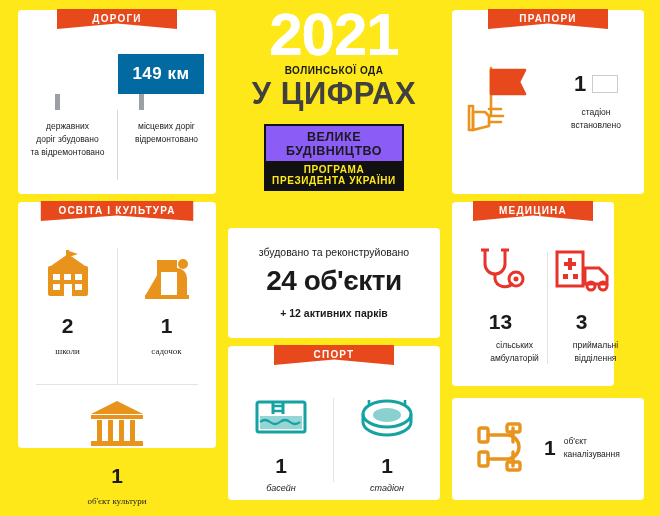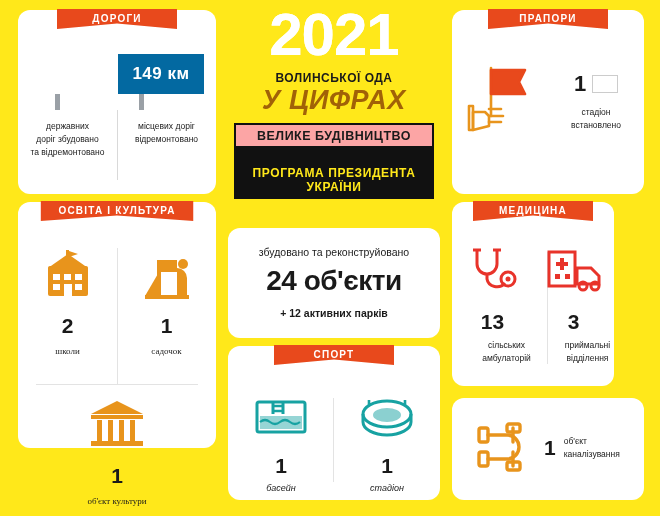--- a/index.html
+++ b/index.html
@@ -7,21 +7,21 @@
   body {
     background: #FFE81A;
     font-family: "Liberation Sans", sans-serif;
     color: #1a1a1a;
     position: relative;
     overflow: hidden;
   }
   .card {
     position: absolute;
     background: #ffffff;
-    border-radius: 12px;
+    border-radius: 4px;
   }
   .ribbon {
     position: absolute;
     top: -1px;
     left: 50%;
     transform: translateX(-50%);
     background: #E8491C;
     color: #fff;
     font-size: 10px;
     font-weight: bold;
@@ -55,30 +55,30 @@
   .roads-caps { position: absolute; top: 110px; left: 0; width: 100%; display: flex; }
   .roads-caps div { width: 50%; padding: 0 10px; font-size: 8.5px; line-height: 1.5; text-align: center; }
   .vline { position: absolute; top: 100px; left: 99px; width: 1px; height: 70px; background: #d9d9d9; }
 
   
   #center-title { position: absolute; left: 228px; top: 6px; width: 212px; text-align: center; }
   .year {
     font-size: 60px; font-weight: bold; color: #fff; line-height: .95;
     letter-spacing: -1px; text-shadow: 0 0 0 #fff;
   }
-  .oda-line { font-size: 12px; font-weight: bold; color: #1a1a1a; letter-spacing: .5px; margin-top: 8px;}
-  .in-numbers { font-size: 27px; font-weight: bold; color: #a16207; letter-spacing: .5px; line-height: 1.1; margin-top: 1px; font-style: italic;}
+  .oda-line { font-size: 10px; font-weight: bold; color: #1a1a1a; letter-spacing: .5px; margin-top: 2px;}
+  .in-numbers { font-size: 31px; font-weight: bold; color: #404040; letter-spacing: .5px; line-height: 1.1; margin-top: 1px;}
   .big-build {
-    margin: 7px auto 0; width: 200px; background: #fca5a5; border: 2px solid #111;
+    margin: 13px auto 0; width: 140px; background: #8b5cf6; border: 2px solid #111;
     padding: 4px 4px 2px; position: relative;
   }
   .big-build .bb1 { font-size: 12.5px; font-weight: bold; letter-spacing: .5px; }
   .big-build .bb2 {
-    background: #111; color: #FFE81A; font-size: 12px; font-weight: bold;
-    letter-spacing: .6px; margin: 3px -4px -2px; padding: 20px 0 3px;
+    background: #111; color: #FFE81A; font-size: 10px; font-weight: bold;
+    letter-spacing: .6px; margin: 3px -4px -2px; padding: 3px 0 3px;
   }
 
   
   #card-flags { left: 452px; top: 10px; width: 192px; height: 184px; }
   .flag-body { position: absolute; top: 52px; left: 0; width: 100%; display: flex; align-items: center; }
   .flag-icon { width: 96px; display: flex; justify-content: center; }
   .flag-right { flex: 1; text-align: center; }
   .flag-count-row { display: flex; align-items: center; justify-content: center; gap: 6px; }
   .flag-count { font-size: 22px; font-weight: bold; }
   .ua-flag { width: 26px; height: 18px; border: 1px solid #ccc; }
@@ -105,21 +105,21 @@
   
   #card-sport { left: 228px; top: 346px; width: 212px; height: 154px; }
   .sport-body { position: absolute; top: 48px; left: 0; width: 100%; display: flex; }
   .sport-col { width: 50%; text-align: center; }
   .sport-num { font-size: 21px; font-weight: bold; margin-top: 12px; }
   .sport-lab { font-size: 9px; margin-top: 5px; font-style: italic; }
   .sport-div { position: absolute; top: 52px; left: 105px; width: 1px; height: 84px; background: #e3e3e3; }
 
   
   #card-med { left: 452px; top: 202px; width: 162px; height: 184px; }
-  .med-body { position: absolute; top: 44px; left: 0; width: 100%; display: flex; }
+  .med-body { position: absolute; top: 44px; left: 8px; width: 100%; display: flex; }
   .med-col { width: 50%; text-align: center; }
   .med-num { font-size: 21px; font-weight: bold; margin-top: 12px; }
   .med-lab { font-size: 8.5px; margin-top: 5px; line-height: 1.5; margin-left: 28px; }
   .med-div { position: absolute; top: 50px; left: 95px; width: 1px; height: 112px; background: #e3e3e3; }
 
   
   #card-sewer { left: 452px; top: 398px; width: 192px; height: 102px; }
   .sewer-body { position: absolute; top: 22px; left: 0; width: 100%; display: flex; align-items: center; padding: 0 14px; }
   .sewer-icon { width: 78px; display: flex; justify-content: center; }
   .sewer-text { flex: 1; display: flex; align-items: center; gap: 8px; }

